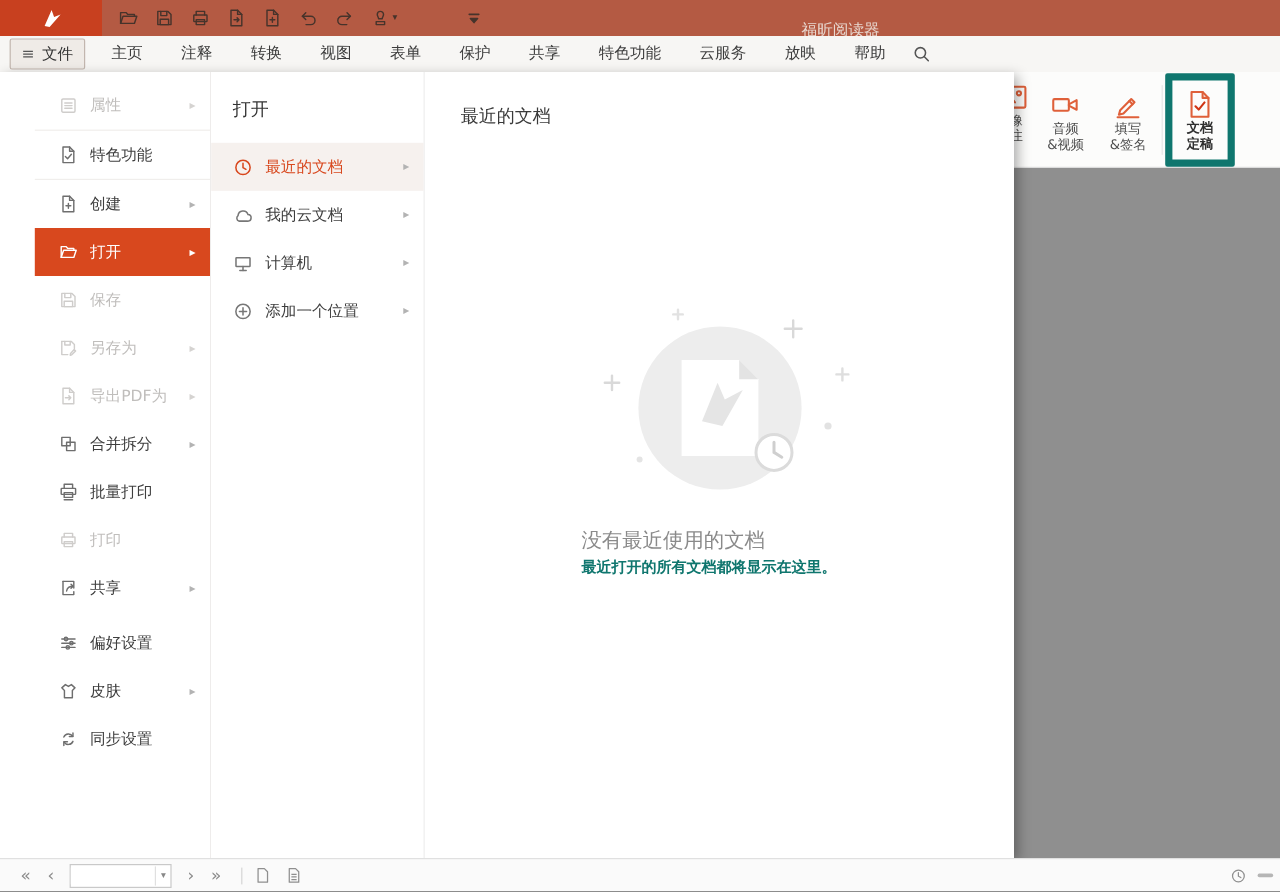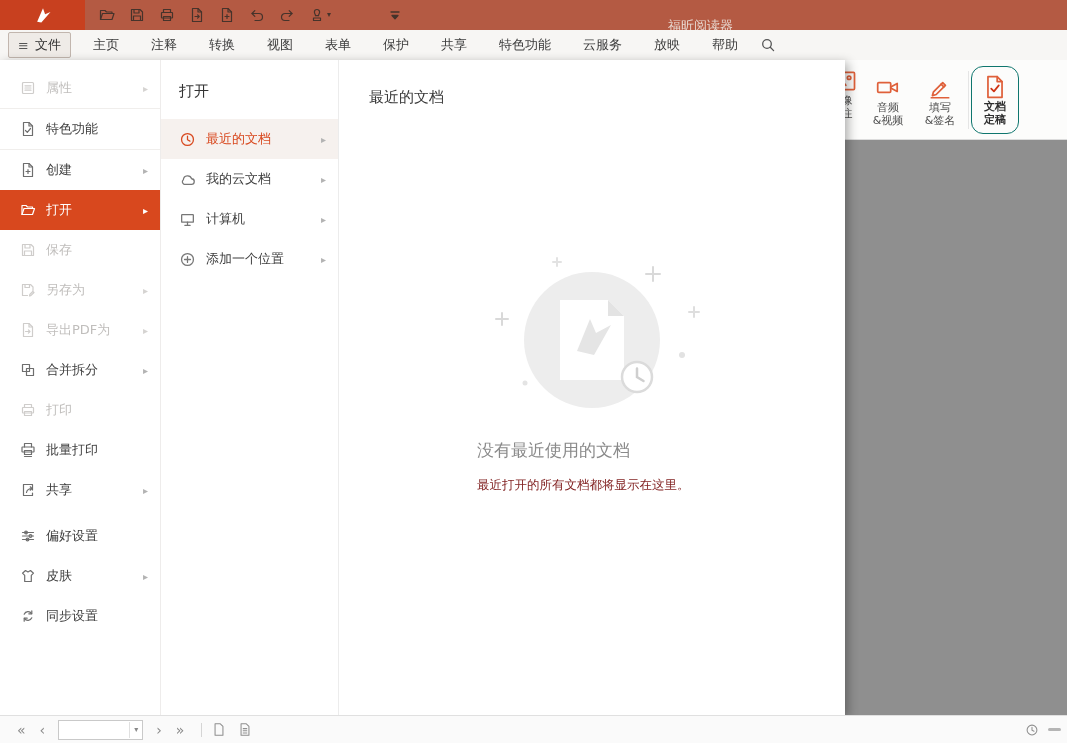--- a/index.html
+++ b/index.html
@@ -26,28 +26,28 @@
   .menubar-search{margin-left:6px;display:flex;align-items:center;color:#555;}
 
   
   .ribbon{position:absolute;left:0;top:60px;right:0;height:79px;background:#fcfcfb;border-bottom:1px solid #dcdcdc;z-index:1;}
   .ribbon-clip{position:absolute;left:830px;top:0;width:34px;height:79px;display:flex;flex-direction:column;align-items:center;padding-top:8px;box-sizing:border-box;}
   .ribbon-clip svg{margin-left:2px;}
   .ribbon-row{position:absolute;left:862px;top:0;height:79px;display:flex;align-items:center;}
   .ribbon-item{width:52px;display:flex;flex-direction:column;align-items:center;padding-top:2px;}
   .rlabel{font-size:11px;line-height:13px;color:#4c4c4c;white-space:nowrap;}
   .ribbon-vsep{width:1px;height:58px;background:#e5e5e5;margin:0 2px;}
-  .ribbon-item.finalize{width:46px;border:1px solid #0f766e;border-radius:12px;height:66px;justify-content:center;padding-top:0;}
+  .ribbon-item.finalize{width:46px;border:6px solid #0f766e;border-radius:2px;height:66px;justify-content:center;padding-top:0;}
   .ribbon-item.finalize .rlabel{color:#2f2f2f;font-weight:bold;}
   .ricon{color:#df603a;}
 
   
   .backstage{position:absolute;left:0;top:60px;width:845px;height:655px;background:#fff;display:flex;
     box-shadow:3px 3px 10px rgba(0,0,0,.32);z-index:5;}
-  .fm-col1{width:161px;flex:0 0 auto;border-right:1px solid #eeeceb;padding-top:8px;box-sizing:border-box;}
+  .fm-col1{width:147px;flex:0 0 auto;border-right:1px solid #eeeceb;padding-top:8px;box-sizing:border-box;margin-left:29px;}
   .fm-item{height:40px;display:flex;align-items:center;padding:0 12px 0 20px;font-size:13px;color:#3e3e3e;cursor:default;}
   .fm-icon{width:16px;height:16px;margin-right:10px;color:#6e6e6e;flex:0 0 auto;}
   .fm-label{white-space:nowrap;}
   .fm-arrow{margin-left:auto;font-size:10px;color:#b3b3b3;}
   .fm-item.disabled{color:#c0bebc;}
   .fm-item.disabled .fm-icon{color:#cfcdcb;}
   .fm-item.disabled .fm-arrow{color:#d5d3d1;}
   .fm-item.active{background:#d8481e;color:#fff;}
   .fm-item.active .fm-icon,.fm-item.active .fm-arrow{color:#fff;}
   .fm-item.group-end{border-bottom:1px solid #f0eeec;}
@@ -58,21 +58,21 @@
   .op-item{height:40px;display:flex;align-items:center;padding:0 12px 0 18px;font-size:13px;color:#3e3e3e;cursor:default;}
   .op-icon{width:17px;height:17px;margin-right:10px;color:#777;flex:0 0 auto;}
   .op-arrow{margin-left:auto;font-size:10px;color:#b3b3b3;}
   .op-item.active{background:#f6f1ee;color:#d8481e;}
   .op-item.active .op-icon{color:#d8481e;}
 
   .fm-col3{flex:1;display:flex;flex-direction:column;align-items:center;padding-top:28px;box-sizing:border-box;background:#fff;}
   .rp-header{align-self:flex-start;margin-left:30px;font-size:15px;color:#3a3a3a;}
   .empty-wrap{display:flex;flex-direction:column;align-items:flex-start;margin-top:148px;}
   .empty-title{margin-top:14px;font-size:17px;color:#8a8a8a;}
-  .empty-sub{margin-top:15px;font-size:12.5px;color:#7f1d1d;}
+  .empty-sub{margin-top:3px;font-size:12.5px;color:#0f766e;font-weight:bold;}
 
   
   .statusbar{position:absolute;left:0;right:0;bottom:0;height:28px;background:#fafafa;border-top:1px solid #e0e0e0;
     display:flex;align-items:center;color:#8a8a8a;z-index:6;box-sizing:border-box;padding-left:10px;}
   .nav-glyph{font-size:14px;line-height:26px;padding:0 7px;color:#8a8a8a;}
   .page-box{display:flex;align-items:center;height:18px;border:1px solid #c9c9c9;background:#fff;margin:0 6px;}
   .page-input{border:none;outline:none;width:62px;height:14px;font-size:12px;padding:0 4px;font-family:inherit;}
   .page-caret{font-size:8px;color:#888;padding:0 4px;border-left:1px solid #e0e0e0;line-height:16px;}
   .sb-vsep{width:1px;height:14px;background:#d5d5d5;margin:0 10px;}
   .sb-doc-icons{display:flex;align-items:center;gap:12px;color:#8f8f8f;}
@@ -294,37 +294,37 @@
 
       <div class="fm-item">
         <svg class="fm-icon" viewBox="0 0 16 16" fill="none" stroke="currentColor" stroke-width="1.2" stroke-linejoin="round">
           <rect x="2.5" y="2.5" width="7" height="7"></rect>
             <rect x="6.5" y="6.5" width="7" height="7"></rect>
         </svg>
         <span class="fm-label">合并拆分</span>
         <span class="fm-arrow">▸</span>
       </div>
 
-      <div class="fm-item disabled">
-        <svg class="fm-icon" viewBox="0 0 16 16" fill="none" stroke="currentColor" stroke-width="1.2" stroke-linecap="round" stroke-linejoin="round">
-          <path d="M4.5 5.5 V2.5 H11.5 V5.5"></path>
-            <rect x="2.5" y="5.5" width="11" height="5.5" rx="0.5"></rect>
-            <rect x="4.5" y="9.5" width="7" height="4"></rect>
-        </svg>
-        <span class="fm-label">打印</span>
-      </div>
-
       <div class="fm-item">
         <svg class="fm-icon" viewBox="0 0 16 16" fill="none" stroke="currentColor" stroke-width="1.2" stroke-linecap="round" stroke-linejoin="round">
           <path d="M4.5 5 V1.5 H11.5 V5"></path>
             <rect x="2" y="5" width="12" height="5" rx="0.5"></rect>
             <rect x="4.5" y="8.5" width="7" height="4"></rect>
             <path d="M4.5 14.5 H11.5"></path>
         </svg>
         <span class="fm-label">批量打印</span>
+      </div>
+
+      <div class="fm-item disabled">
+        <svg class="fm-icon" viewBox="0 0 16 16" fill="none" stroke="currentColor" stroke-width="1.2" stroke-linecap="round" stroke-linejoin="round">
+          <path d="M4.5 5.5 V2.5 H11.5 V5.5"></path>
+            <rect x="2.5" y="5.5" width="11" height="5.5" rx="0.5"></rect>
+            <rect x="4.5" y="9.5" width="7" height="4"></rect>
+        </svg>
+        <span class="fm-label">打印</span>
       </div>
 
       <div class="fm-item">
         <svg class="fm-icon" viewBox="0 0 16 16" fill="none" stroke="currentColor" stroke-width="1.2" stroke-linecap="round" stroke-linejoin="round">
           <path d="M3.5 2.5 H12.5 V8"></path>
             <path d="M3.5 2.5 V13.5 H12.5 V11"></path>
             <path d="M6.5 10.5 C7 7.5 9 6.5 12 6.5 M12 6.5 L10.2 4.8 M12 6.5 L10.2 8.2"></path>
         </svg>
         <span class="fm-label">共享</span>
         <span class="fm-arrow">▸</span>

